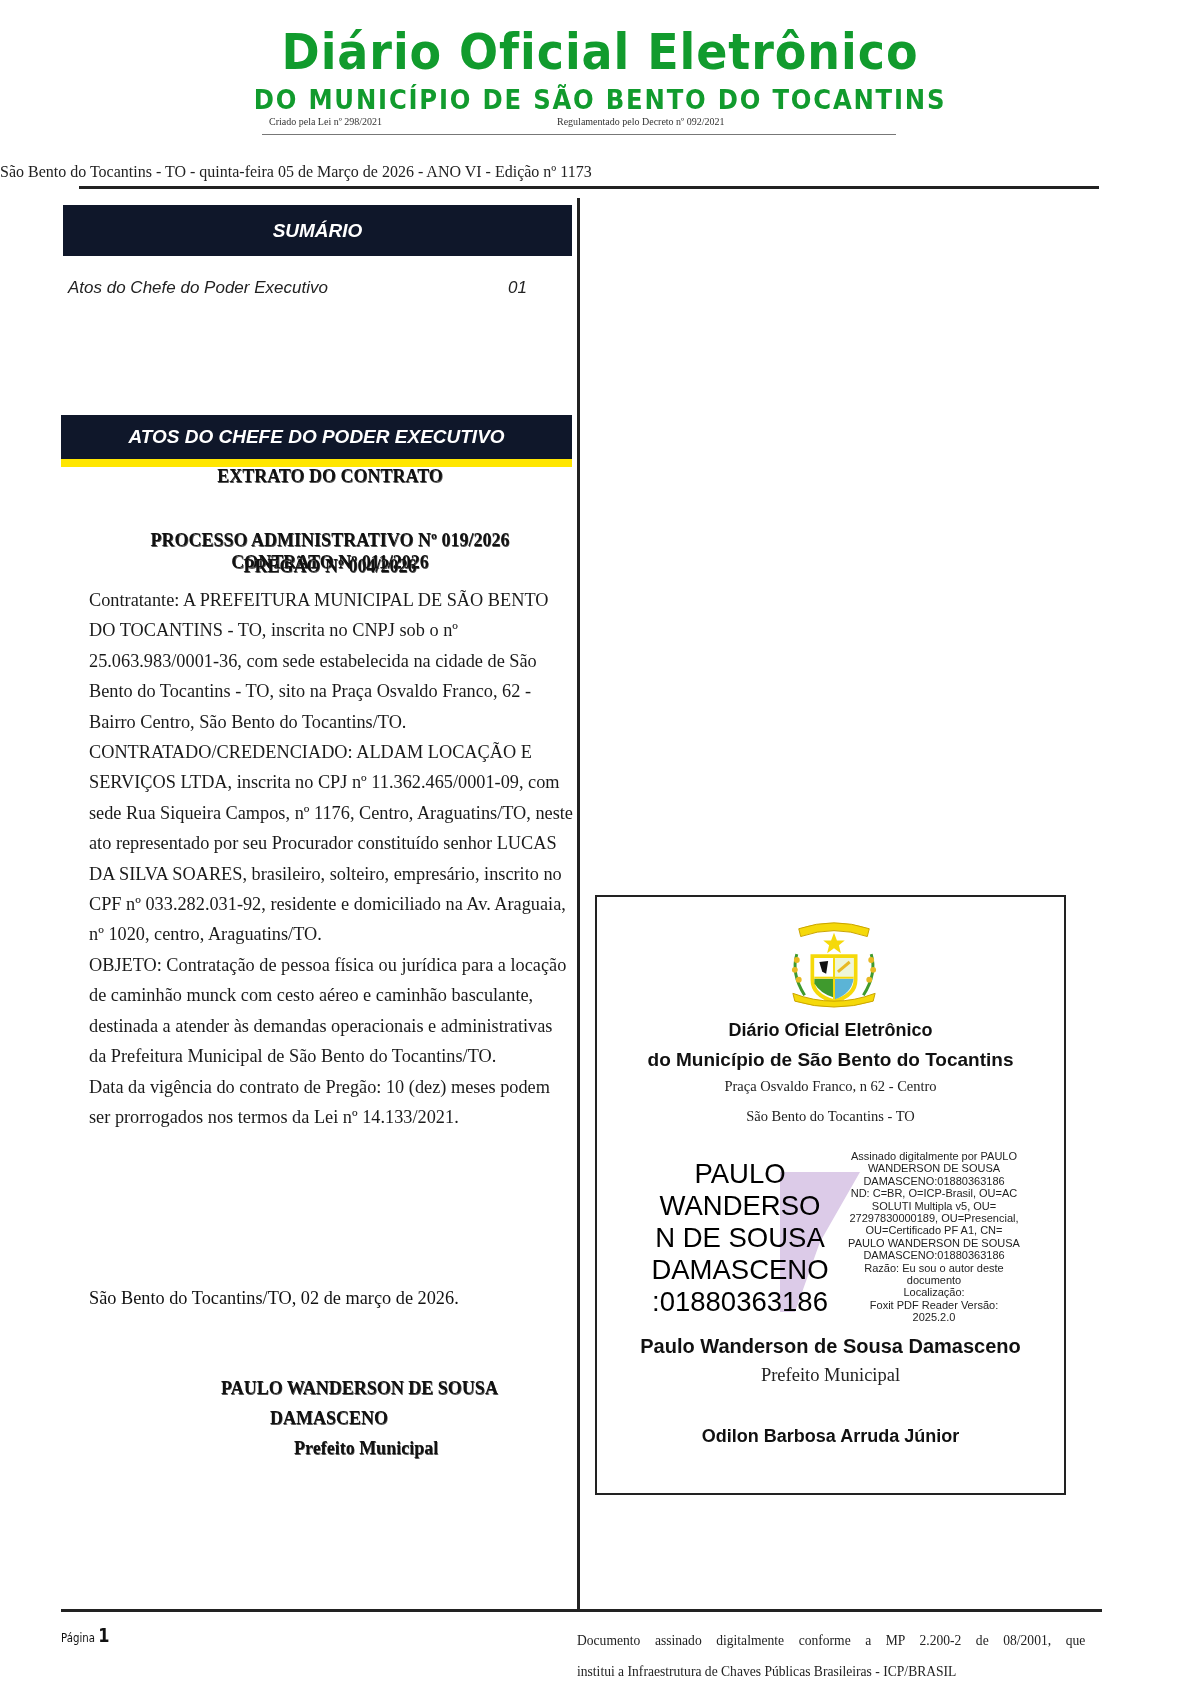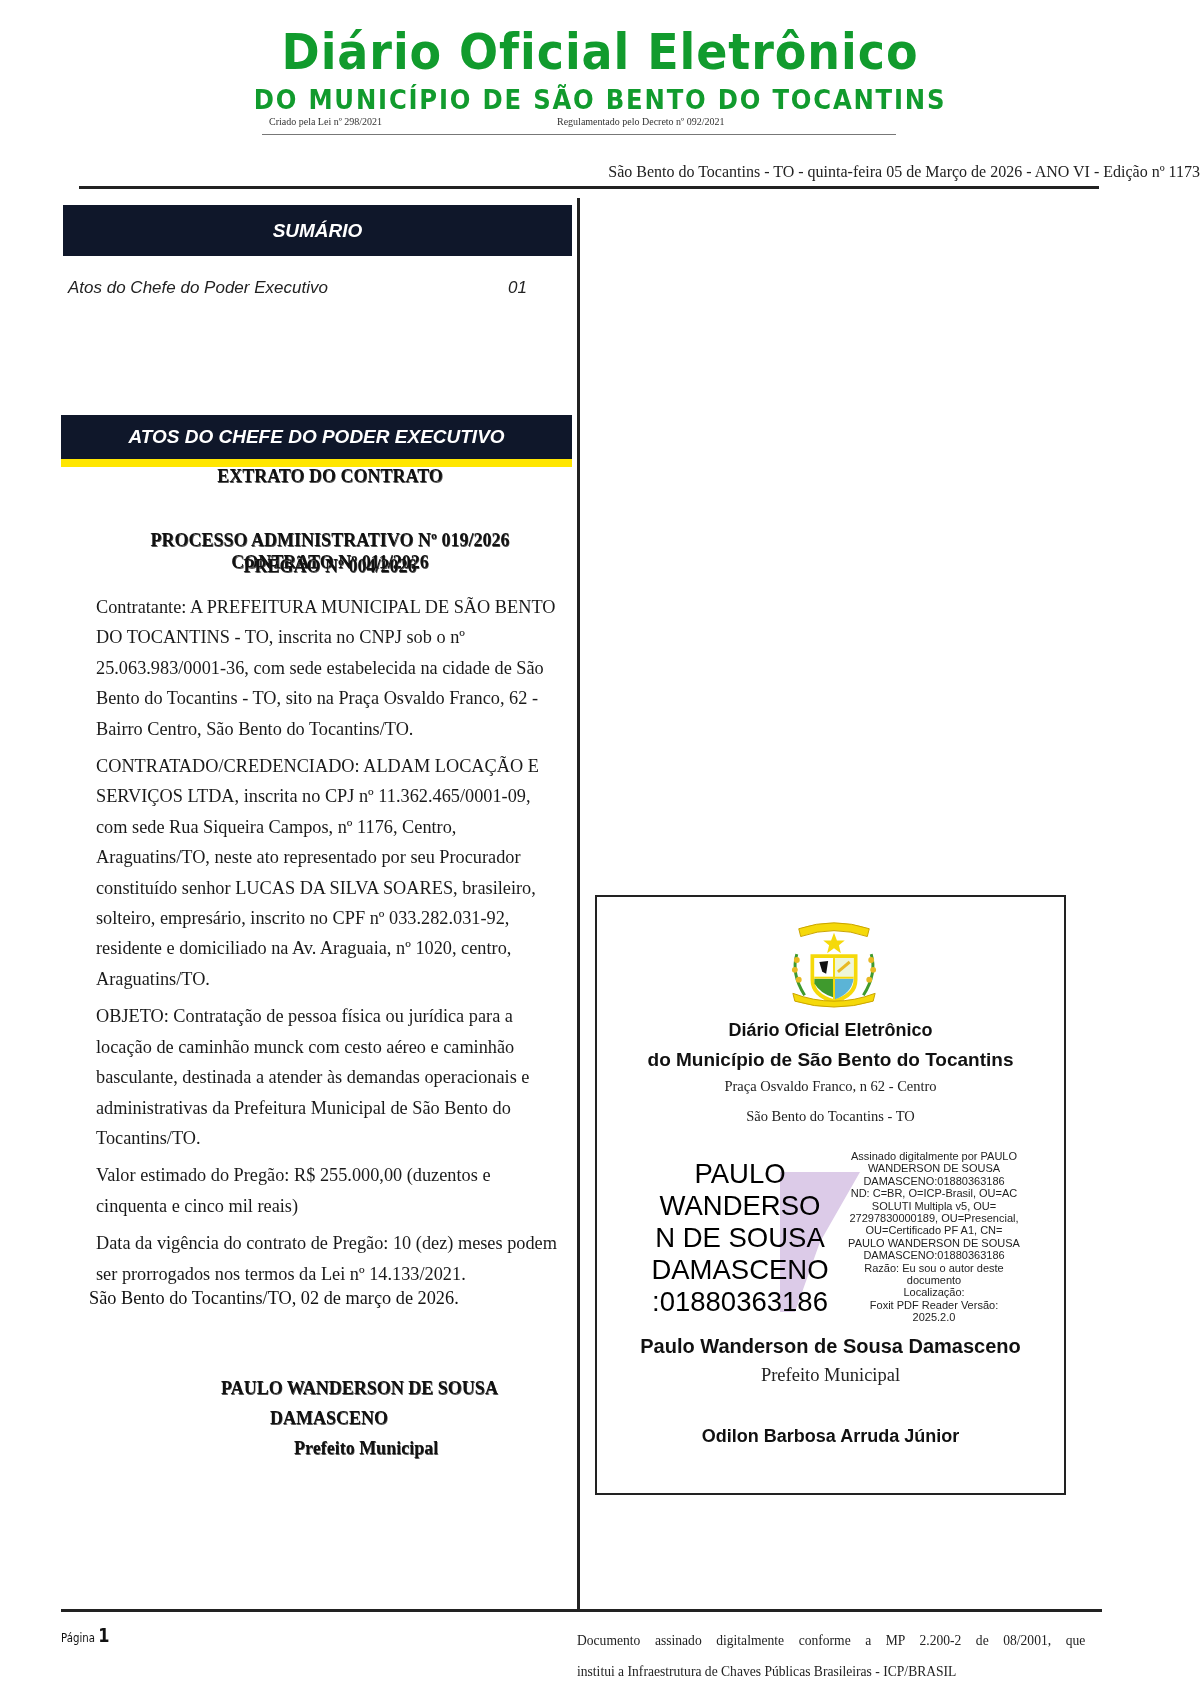--- a/index.html
+++ b/index.html
@@ -5,36 +5,36 @@
   html, body { margin:0; padding:0; background:#ffffff; }
   body { width:1200px; height:1697px; position:relative; overflow:hidden; font-family:"Liberation Serif", serif; color:#111; }
   .abs { position:absolute; }
 
   
   .mast-title { left:0; width:1200px; top:22px; text-align:center; font-family:"DejaVu Sans", sans-serif; font-weight:bold; color:#119b2d; font-size:50px; letter-spacing:1px; line-height:60px; transform:scaleX(0.92); transform-origin:center; }
   .mast-sub { left:0; width:1200px; top:84px; text-align:center; font-family:"DejaVu Sans", sans-serif; font-weight:bold; color:#119b2d; font-size:27px; letter-spacing:2px; line-height:32px; transform:scaleX(0.9); transform-origin:center; }
   .mast-law { top:116px; font-size:10px; color:#333; line-height:12px; }
   .mast-rule { left:262px; top:134px; width:634px; height:1px; background:#777; }
 
-  .edition { left:0; width:1200px; top:162px; text-align:right; font-size:16px; color:#222; line-height:20px; }
+  .edition { left:0; width:1200px; top:162px; text-align:left; font-size:16px; color:#222; line-height:20px; }
   .top-rule { left:79px; top:186px; width:1020px; height:3px; background:#222; }
   .col-divider { left:577px; top:198px; width:3px; height:1412px; background:#222; }
 
   
   .green-bar { background:#0f172a; color:#fff; font-family:"Liberation Sans", sans-serif; font-style:italic; font-weight:bold; text-align:center; }
   .sumario-bar { left:63px; top:205px; width:509px; height:51px; line-height:51px; font-size:19px; }
   .sumario-item { left:68px; top:278px; font-family:"Liberation Sans", sans-serif; font-style:italic; font-size:17px; line-height:20px; color:#222; }
   .sumario-page { left:508px; top:278px; font-family:"Liberation Sans", sans-serif; font-style:italic; font-size:17px; line-height:20px; color:#222; }
   .atos-bar { left:61px; top:415px; width:511px; height:44px; line-height:44px; font-size:19px; }
   .atos-yellow { left:61px; top:459px; width:511px; height:8px; background:#ffe600; }
 
   
   .heading-block { left:70px; width:520px; text-align:center; font-weight:bold; font-size:18px; line-height:30px; text-shadow:0.6px 0.6px 0 #555; }
   .body-col { left:89px; top:585px; width:484px; font-size:18.3px; line-height:30.4px; color:#1a1a1a; }
-  .body-col p { margin:7px; }
+  .body-col p { margin:0; }
   .date-line { left:89px; top:1283px; font-size:18.3px; line-height:30px; }
   .sig-left-1 { left:221px; top:1373px; font-weight:bold; font-size:18px; line-height:30px; text-shadow:0.6px 0.6px 0 #555; }
   .sig-left-2 { left:270px; top:1403px; font-weight:bold; font-size:18px; line-height:30px; text-shadow:0.6px 0.6px 0 #555; }
   .sig-left-3 { left:294px; top:1433px; font-weight:bold; font-size:18px; line-height:30px; text-shadow:0.6px 0.6px 0 #555; }
 
   
   .sig-box { left:595px; top:895px; width:471px; height:600px; border:2.5px solid #222; box-sizing:border-box; }
   .crest { left:785px; top:915px; width:98px; height:94px; }
   .box-title-1 { left:595px; width:471px; top:1018px; text-align:center; font-family:"Liberation Sans", sans-serif; font-weight:bold; font-size:18px; line-height:24px; }
   .box-title-2 { left:595px; width:471px; top:1048px; text-align:center; font-family:"Liberation Sans", sans-serif; font-weight:bold; font-size:19px; line-height:24px; }
@@ -80,21 +80,20 @@
 
 <div class="abs heading-block" style="top:461px;">EXTRATO DO CONTRATO</div>
 <div class="abs heading-block" style="top:520px;margin-top:27px;">CONTRATO Nº 011/2026</div>
 <div class="abs heading-block" style="top:509px;margin-top:16px;">PROCESSO ADMINISTRATIVO Nº 019/2026</div>
 <div class="abs heading-block" style="top:551px;">PREGÃO Nº 004/2026</div>
 
 <div class="abs body-col">
   <p>Contratante: A PREFEITURA MUNICIPAL DE SÃO BENTO DO TOCANTINS - TO, inscrita no CNPJ sob o nº 25.063.983/0001-36, com sede estabelecida na cidade de São Bento do Tocantins - TO, sito na Praça Osvaldo Franco, 62 - Bairro Centro, São Bento do Tocantins/TO.</p>
   <p>CONTRATADO/CREDENCIADO: ALDAM LOCAÇÃO E SERVIÇOS LTDA, inscrita no CPJ nº 11.362.465/0001-09, com sede Rua Siqueira Campos, nº 1176, Centro, Araguatins/TO, neste ato representado por seu Procurador constituído senhor LUCAS DA SILVA SOARES, brasileiro, solteiro, empresário, inscrito no CPF nº 033.282.031-92, residente e domiciliado na Av. Araguaia, nº 1020, centro, Araguatins/TO.</p>
   <p>OBJETO: Contratação de pessoa física ou jurídica para a locação de caminhão munck com cesto aéreo e caminhão basculante, destinada a atender às demandas operacionais e administrativas da Prefeitura Municipal de São Bento do Tocantins/TO.</p>
-  <p>Valor estimado do Pregão: R$ 255.000,00 (duzentos e cinquenta e cinco mil reais)</p>
   <p>Data da vigência do contrato de Pregão: 10 (dez) meses podem ser prorrogados nos termos da Lei nº 14.133/2021.</p>
 </div>
 
 <div class="abs date-line">São Bento do Tocantins/TO, 02 de março de 2026.</div>
 <div class="abs sig-left-1">PAULO WANDERSON DE SOUSA</div>
 <div class="abs sig-left-2">DAMASCENO</div>
 <div class="abs sig-left-3">Prefeito Municipal</div>
 
 <div class="abs sig-box"></div>
 

